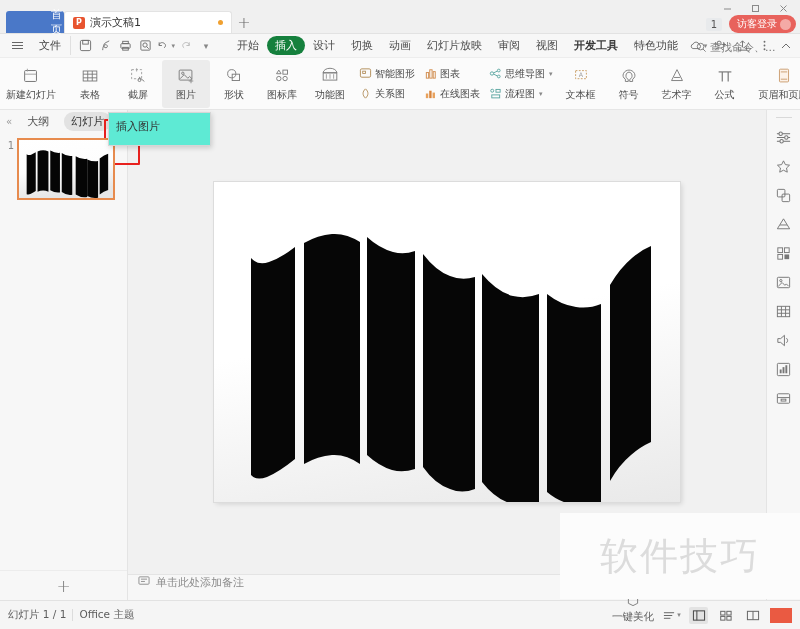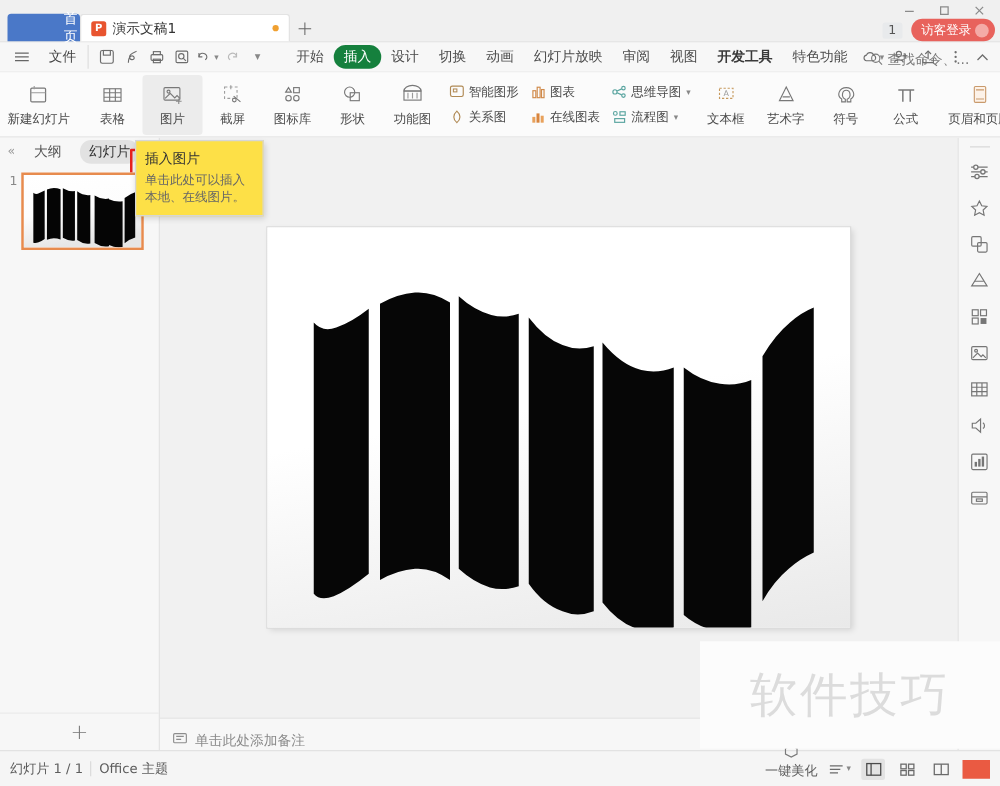--- a/index.html
+++ b/index.html
@@ -119,21 +119,21 @@
   
   .center { flex: 1 1 auto; display: flex; flex-direction: column; min-width: 0; background: #f1f1f1; }
   .canvas-area { flex: 1 1 auto; display: flex; align-items: center; justify-content: center; position: relative; }
   .slide {
     width: 466px; height: 320px; background: #fff; position: relative;
     box-shadow: 0 0 0 1px #dcdcdc, 2px 2px 5px rgba(0,0,0,.13);
   }
   .slide-bg { position: absolute; inset: 0; background: linear-gradient(170deg,#ffffff 0%, #ffffff 45%, #e9e9e9 100%); }
   .notesbar {
     height: 26px; border-top: 1px solid #e4e4e4; background: #f7f7f7;
-    display: flex; align-items: flex-end; gap: 6px; padding: 0 10px; color: #8a8a8a; font-size: 11px;
+    display: flex; align-items: flex-start; gap: 6px; padding: 0 10px; color: #8a8a8a; font-size: 11px;
   }
 
   
   .rightrail {
     width: 34px; background: #f7f7f7; border-left: 1px solid #e4e4e4;
     display: flex; flex-direction: column; align-items: center; padding-top: 4px; gap: 3px;
   }
   .rail-ico { width: 26px; height: 26px; display: flex; align-items: center; justify-content: center; color: #757575; }
   .rail-sep { width: 16px; height: 1px; background: #d9d9d9; margin: 3px 0; }
 
@@ -146,21 +146,21 @@
   .sb-sep { width: 1px; height: 12px; background: #dcdcdc; }
   .sb-right { margin-left: auto; display: flex; align-items: center; gap: 8px; }
   .sb-item { display: flex; align-items: center; gap: 3px; flex-direction: column; }
   .view-btn { width: 19px; height: 17px; display: flex; align-items: center; justify-content: center; color: #6a6a6a; border-radius: 2px; }
   .view-btn.active { background: #e3e3e3; color: #444; }
   .zoom-bar-stub { width: 22px; height: 15px; background: #ea5a42; }
 
   
   .tooltip {
     position: absolute; left: 108px; top: 112px; width: 103px;
-    background: #fde047; border: 1px solid #d6d6d6; box-shadow: 1px 2px 5px rgba(0,0,0,.16);
+    background: #5eead4; border: 1px solid #d6d6d6; box-shadow: 1px 2px 5px rgba(0,0,0,.16);
     padding: 6px 7px 7px; z-index: 60;
   }
   .tt-title { font-size: 11px; color: #333; margin-bottom: 4px; }
   .tt-desc { font-size: 10px; color: #666; line-height: 1.35; }
 
   
   .watermark {
     position: absolute; right: 0; bottom: 30px; width: 240px; height: 86px;
     background: #fcfcfc; display: flex; align-items: center; justify-content: center; z-index: 40;
   }
@@ -337,65 +337,65 @@
               <rect x="3.5" y="5.5" width="15" height="11" fill="none" stroke="#787878" stroke-width="1"></rect>
               <line x1="3.5" y1="9" x2="18.5" y2="9" stroke="#787878" stroke-width="1"></line>
               <line x1="3.5" y1="13" x2="18.5" y2="13" stroke="#787878" stroke-width="1"></line>
               <line x1="8.5" y1="5.5" x2="8.5" y2="16.5" stroke="#787878" stroke-width="1"></line>
               <line x1="13.5" y1="5.5" x2="13.5" y2="16.5" stroke="#787878" stroke-width="1"></line>
             </svg>
         </span>
         <span class="lbl">表格</span>
       </div>
 
+      <div class="rb-big">
+        <span class="glyph">
+          <svg width="20" height="20" viewBox="0 0 22 22">
+              <rect x="4" y="4" width="11" height="10" fill="none" stroke="#9e9e9e" stroke-width="1" stroke-dasharray="2.5 2"></rect>
+              <line x1="9.5" y1="2.5" x2="9.5" y2="6" stroke="#9e9e9e" stroke-width="1"></line>
+              <path d="M12 12 L18 17" stroke="#787878" stroke-width="1" fill="none"></path>
+              <circle cx="12.6" cy="15.5" r="1.6" fill="none" stroke="#787878" stroke-width="1"></circle>
+            </svg>
+        </span>
+        <span class="lbl">截屏</span>
+      </div>
+
       <div class="rb-big framed">
         <span class="glyph">
           <svg width="20" height="20" viewBox="0 0 22 22">
               <rect x="3.5" y="4.5" width="14" height="11" rx="1" fill="none" stroke="#787878" stroke-width="1"></rect>
               <circle cx="7.5" cy="8" r="1.3" fill="none" stroke="#787878" stroke-width="1"></circle>
               <path d="M4.5 14 L9 9.5 L13 13.5 L15 11.5 L17.5 14" fill="none" stroke="#787878" stroke-width="1"></path>
               <line x1="14" y1="16.5" x2="19" y2="16.5" stroke="#8a8a8a" stroke-width="1"></line>
               <line x1="16.5" y1="14" x2="16.5" y2="19" stroke="#8a8a8a" stroke-width="1"></line>
             </svg>
         </span>
         <span class="lbl">图片</span>
       </div>
 
       <div class="rb-big">
         <span class="glyph">
           <svg width="20" height="20" viewBox="0 0 22 22">
-              <rect x="4" y="4" width="11" height="10" fill="none" stroke="#9e9e9e" stroke-width="1" stroke-dasharray="2.5 2"></rect>
-              <line x1="9.5" y1="2.5" x2="9.5" y2="6" stroke="#9e9e9e" stroke-width="1"></line>
-              <path d="M12 12 L18 17" stroke="#787878" stroke-width="1" fill="none"></path>
-              <circle cx="12.6" cy="15.5" r="1.6" fill="none" stroke="#787878" stroke-width="1"></circle>
-            </svg>
-        </span>
-        <span class="lbl">截屏</span>
+              <circle cx="8.5" cy="8.5" r="4.5" fill="none" stroke="#787878" stroke-width="1"></circle>
+              <rect x="9" y="9" width="8" height="7" fill="none" stroke="#787878" stroke-width="1"></rect>
+            </svg>
+        </span>
+        <span class="lbl">形状</span>
       </div>
 
       <div class="rb-big">
         <span class="glyph">
           <svg width="20" height="20" viewBox="0 0 22 22">
               <path d="M5 8.5 L7.5 4.5 L10 8.5 Z" fill="none" stroke="#787878" stroke-width="1"></path>
               <rect x="12" y="4.5" width="5" height="4.5" fill="none" stroke="#787878" stroke-width="1"></rect>
               <circle cx="7.5" cy="13.8" r="2.4" fill="none" stroke="#787878" stroke-width="1"></circle>
               <circle cx="14.4" cy="13.8" r="2.4" fill="none" stroke="#787878" stroke-width="1"></circle>
             </svg>
         </span>
         <span class="lbl">图标库</span>
-      </div>
-
-      <div class="rb-big">
-        <span class="glyph">
-          <svg width="20" height="20" viewBox="0 0 22 22">
-              <circle cx="8.5" cy="8.5" r="4.5" fill="none" stroke="#787878" stroke-width="1"></circle>
-              <rect x="9" y="9" width="8" height="7" fill="none" stroke="#787878" stroke-width="1"></rect>
-            </svg>
-        </span>
-        <span class="lbl">形状</span>
       </div>
 
       <div class="rb-big">
         <span class="glyph">
           <svg width="20" height="20" viewBox="0 0 22 22">
               <path d="M3.5 7.5 A7.5 5 0 0 1 18.5 7.5 Z" fill="none" stroke="#787878" stroke-width="1"></path>
               <rect x="3.5" y="7.5" width="15" height="8" fill="none" stroke="#787878" stroke-width="1"></rect>
               <line x1="7" y1="9" x2="7" y2="14" stroke="#9a9a9a" stroke-width="1"></line>
               <line x1="11" y1="9" x2="11" y2="14" stroke="#9a9a9a" stroke-width="1"></line>
               <line x1="15" y1="9" x2="15" y2="14" stroke="#9a9a9a" stroke-width="1"></line>
@@ -480,33 +480,33 @@
           <svg width="20" height="18" viewBox="0 0 22 20">
               <rect x="5" y="4" width="12" height="9" fill="none" stroke="#c79a5e" stroke-width="1" stroke-dasharray="2 1.6"></rect>
               <text x="11" y="11" font-size="7" fill="#9a9a9a" text-anchor="middle" font-family="DejaVu Sans">A</text>
             </svg>
         </span>
         <span class="lbl">文本框</span>
       </div>
       <div class="rb-big">
         <span class="glyph">
           <svg width="20" height="20" viewBox="0 0 22 22">
+              <path d="M7 17 L7 14.5 C4.5 13 4 10.5 4.8 8.5 C6 5.5 9 4.5 11 4.5 C13 4.5 16 5.5 17.2 8.5 C18 10.5 17.5 13 15 14.5 L15 17 L11.8 17 L11.8 14.8 C13.8 13.8 14.6 12 14.3 10 C14 8 12.6 6.8 11 6.8 C9.4 6.8 8 8 7.7 10 C7.4 12 8.2 13.8 10.2 14.8 L10.2 17 Z" fill="none" stroke="#787878" stroke-width="1"></path>
+            </svg>
+        </span>
+        <span class="lbl">符号</span>
+      </div>
+      <div class="rb-big">
+        <span class="glyph">
+          <svg width="20" height="20" viewBox="0 0 22 22">
               <path d="M11 4 L17 16 L5 16 Z" fill="none" stroke="#787878" stroke-width="1"></path>
               <line x1="7.8" y1="12.6" x2="14.2" y2="12.6" stroke="#787878" stroke-width="1"></line>
             </svg>
         </span>
         <span class="lbl">艺术字</span>
-      </div>
-      <div class="rb-big">
-        <span class="glyph">
-          <svg width="20" height="20" viewBox="0 0 22 22">
-              <path d="M7 17 L7 14.5 C4.5 13 4 10.5 4.8 8.5 C6 5.5 9 4.5 11 4.5 C13 4.5 16 5.5 17.2 8.5 C18 10.5 17.5 13 15 14.5 L15 17 L11.8 17 L11.8 14.8 C13.8 13.8 14.6 12 14.3 10 C14 8 12.6 6.8 11 6.8 C9.4 6.8 8 8 7.7 10 C7.4 12 8.2 13.8 10.2 14.8 L10.2 17 Z" fill="none" stroke="#787878" stroke-width="1"></path>
-            </svg>
-        </span>
-        <span class="lbl">符号</span>
       </div>
       <div class="rb-big">
         <span class="glyph">
           <svg width="20" height="20" viewBox="0 0 22 22">
               <line x1="4" y1="6.5" x2="18" y2="6.5" stroke="#787878" stroke-width="1.3"></line>
               <line x1="8" y1="6.5" x2="8" y2="17" stroke="#787878" stroke-width="1.3"></line>
               <line x1="14.5" y1="6.5" x2="14.5" y2="17" stroke="#787878" stroke-width="1.3"></line>
             </svg>
         </span>
         <span class="lbl">公式</span>
@@ -715,21 +715,20 @@
             <rect x="1.5" y="2.5" width="12" height="9" fill="none" stroke="#6a6a6a" stroke-width="1.1"></rect>
             <line x1="7.5" y1="2.5" x2="7.5" y2="11.5" stroke="#6a6a6a" stroke-width="1.1"></line>
           </svg>
       </span>
       <span class="zoom-bar-stub"></span>
     </div>
   </div>
 
   <div class="tooltip">
     <div class="tt-title">插入图片</div>
-    <div class="tt-desc">单击此处可以插入本地、在线图片。</div>
   </div>
 
   <div class="watermark">
     <span>软件技巧</span>
   </div>
 
   <div style="position:absolute; right:4px; top:15px; display:flex; align-items:center; gap:4px; z-index:50;">
     <span class="guest-badge">1</span>
     <span class="guest-login">
       <span>访客登录</span>

